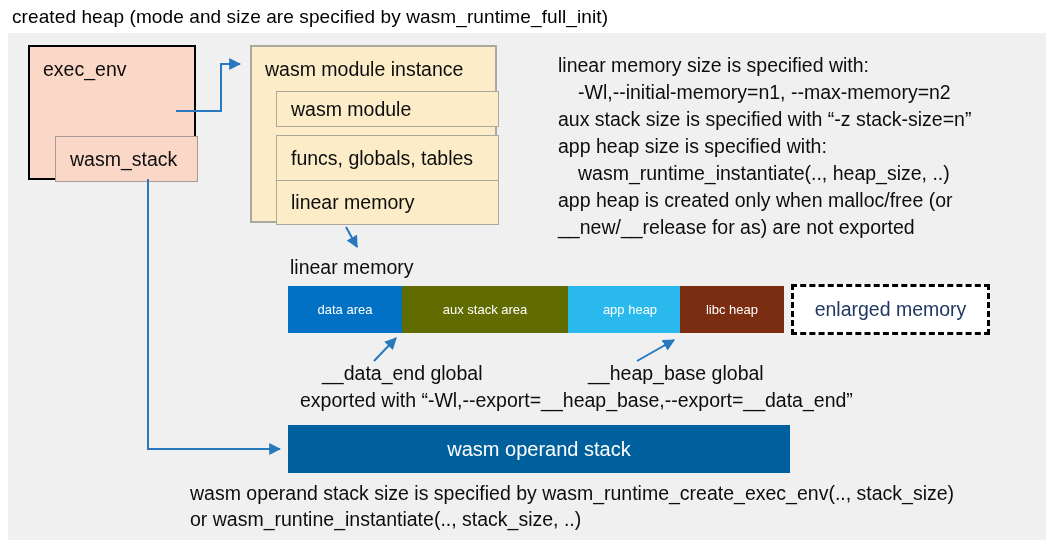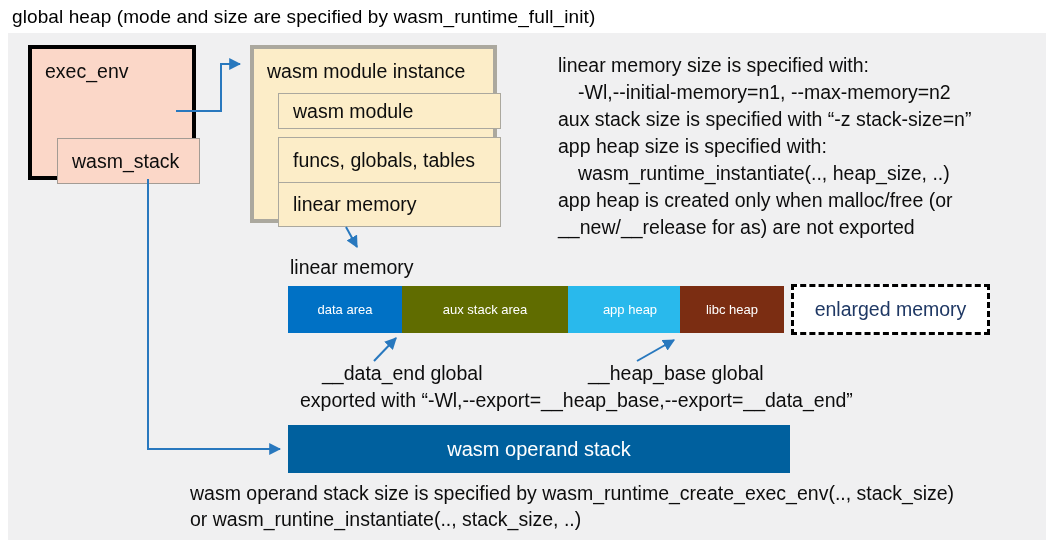--- a/index.html
+++ b/index.html
@@ -5,21 +5,21 @@
   html,body{margin:0;padding:0;background:#ffffff;}
   .stage{
     position:relative;width:1054px;height:547px;background:#ffffff;
     font-family:"Liberation Sans","DejaVu Sans",sans-serif;color:#0d0d0d;overflow:hidden;
   }
   .abs{position:absolute;}
   .title{left:12px;top:6px;font-size:19px;letter-spacing:.1px;color:#000;}
   .panel{left:8px;top:33px;width:1038px;height:507px;background:#f0f0f1;}
 
   
-  .structbox{border:4px solid #000000;box-sizing:border-box;}
+  .structbox{border:2px solid #000000;box-sizing:border-box;}
   .execenv{left:28px;top:45px;width:168px;height:135px;background:#fbd7c8;}
   .instbox{left:250px;top:45px;width:247px;height:178px;background:#fcedc8;border-color:#aba89e;}
   .boxheader{position:absolute;left:13px;top:0;height:45px;line-height:45px;font-size:19.5px;white-space:nowrap;}
   .fieldrow{position:absolute;box-sizing:border-box;border:1px solid #a39b94;display:flex;align-items:center;
     padding-left:14px;font-size:19.5px;white-space:nowrap;}
   .execenv .fieldrow{background:#fbd7c8;left:25px;width:143px;}
   .instbox .fieldrow{background:#fcedc8;border-color:#aba89e;left:24px;width:223px;}
 
   
   .notes{left:558px;top:52px;width:510px;font-size:19.5px;line-height:27px;}
@@ -40,21 +40,21 @@
   .bottomnotes{left:190px;top:480px;font-size:19.5px;line-height:26px;white-space:nowrap;}
 
   svg.arrows{position:absolute;left:0;top:0;width:1054px;height:547px;pointer-events:none;}
   svg.arrows polyline, svg.arrows line{fill:none;stroke:#2878be;stroke-width:2;}
 </style>
 </head>
 <body>
 
 <div class="stage">
 
-  <div class="abs title">global heap (mode and size are specified by wasm_runtime_full_init)</div>
+  <div class="abs title">created heap (mode and size are specified by wasm_runtime_full_init)</div>
 
   <div class="abs panel"></div>
 
   <div class="abs structbox execenv">
     <div class="boxheader">exec_env</div>
     <div class="fieldrow" style="top:89px;height:46px;">wasm_stack</div>
   </div>
 
   <div class="abs structbox instbox">
     <div class="boxheader">wasm module instance</div>

